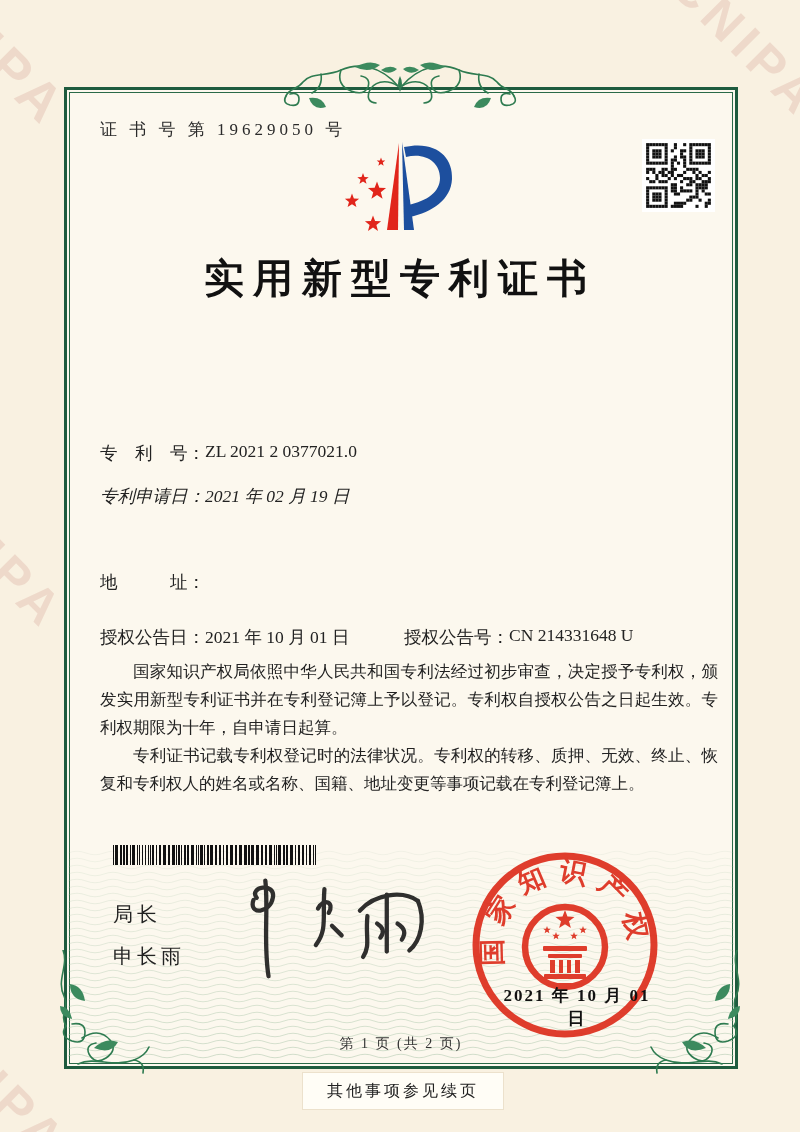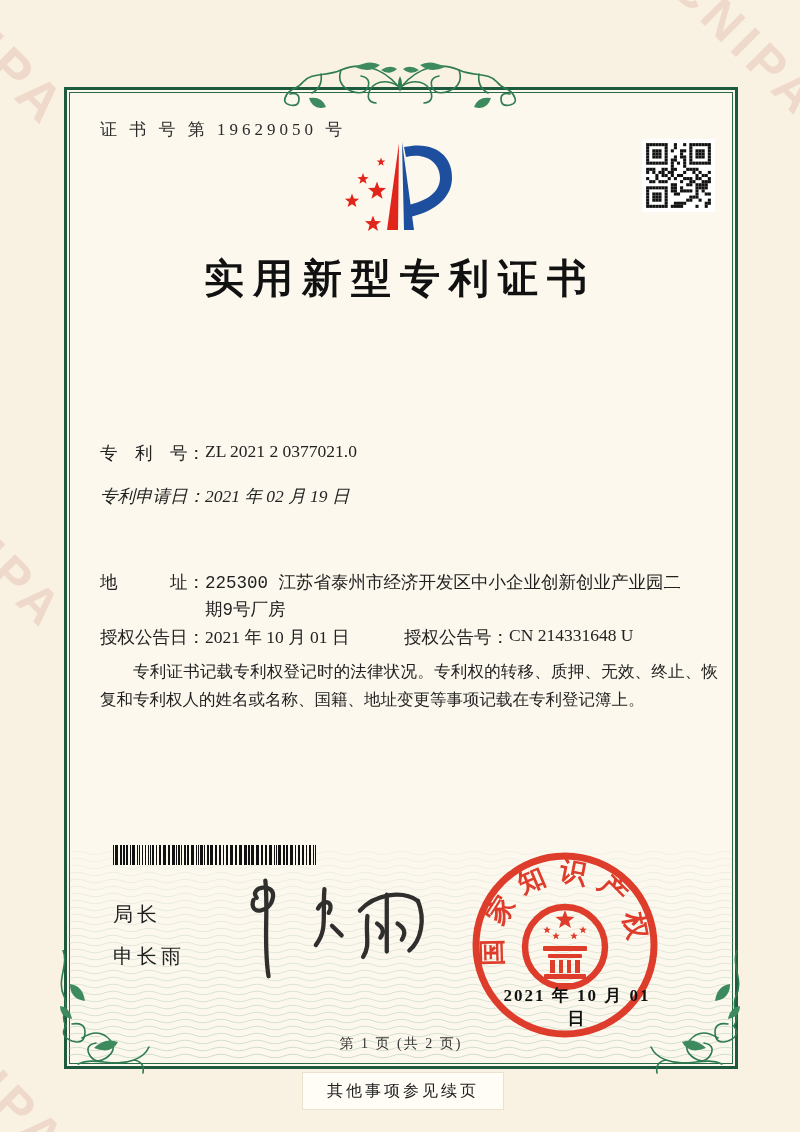--- a/index.html
+++ b/index.html
@@ -403,32 +403,32 @@
   <div class="field f-no">
     <span class="lab">专　利　号：</span>
     <span class="val">ZL 2021 2 0377021.0</span>
   </div>
   <div class="field f-file">
     <span class="lab">专利申请日：</span>
     <span class="val">2021 年 02 月 19 日</span>
   </div>
   <div class="field f-addr">
     <span class="lab">地　　　址：</span>
-    <span class="val">225300 江苏省泰州市经济开发区中小企业创新创业产业园二期9号厂房</span>
   </div>
   <div class="field f-grantd">
     <span class="lab">授权公告日：</span>
     <span class="val">2021 年 10 月 01 日</span>
   </div>
   <div class="field f-grantn">
     <span class="lab">授权公告号：</span>
     <span class="val">CN 214331648 U</span>
   </div>
 
   <div class="paras">
+    <p>国家知识产权局依照中华人民共和国专利法经过初步审查，决定授予专利权，颁发实用新型专利证书并在专利登记簿上予以登记。专利权自授权公告之日起生效。专利权期限为十年，自申请日起算。</p>
     <p>专利证书记载专利权登记时的法律状况。专利权的转移、质押、无效、终止、恢复和专利权人的姓名或名称、国籍、地址变更等事项记载在专利登记簿上。</p>
   </div>
 
   <div class="barcode" id="barcode">
       <div style="width: 1px; background: rgb(17, 17, 17); margin-right: 1px;"></div>
       <div style="width: 3px; background: rgb(17, 17, 17); margin-right: 2px;"></div>
       <div style="width: 2px; background: rgb(17, 17, 17); margin-right: 1px;"></div>
       <div style="width: 2px; background: rgb(17, 17, 17); margin-right: 1px;"></div>
       <div style="width: 2px; background: rgb(17, 17, 17); margin-right: 2px;"></div>
       <div style="width: 1px; background: rgb(17, 17, 17); margin-right: 1px;"></div>

